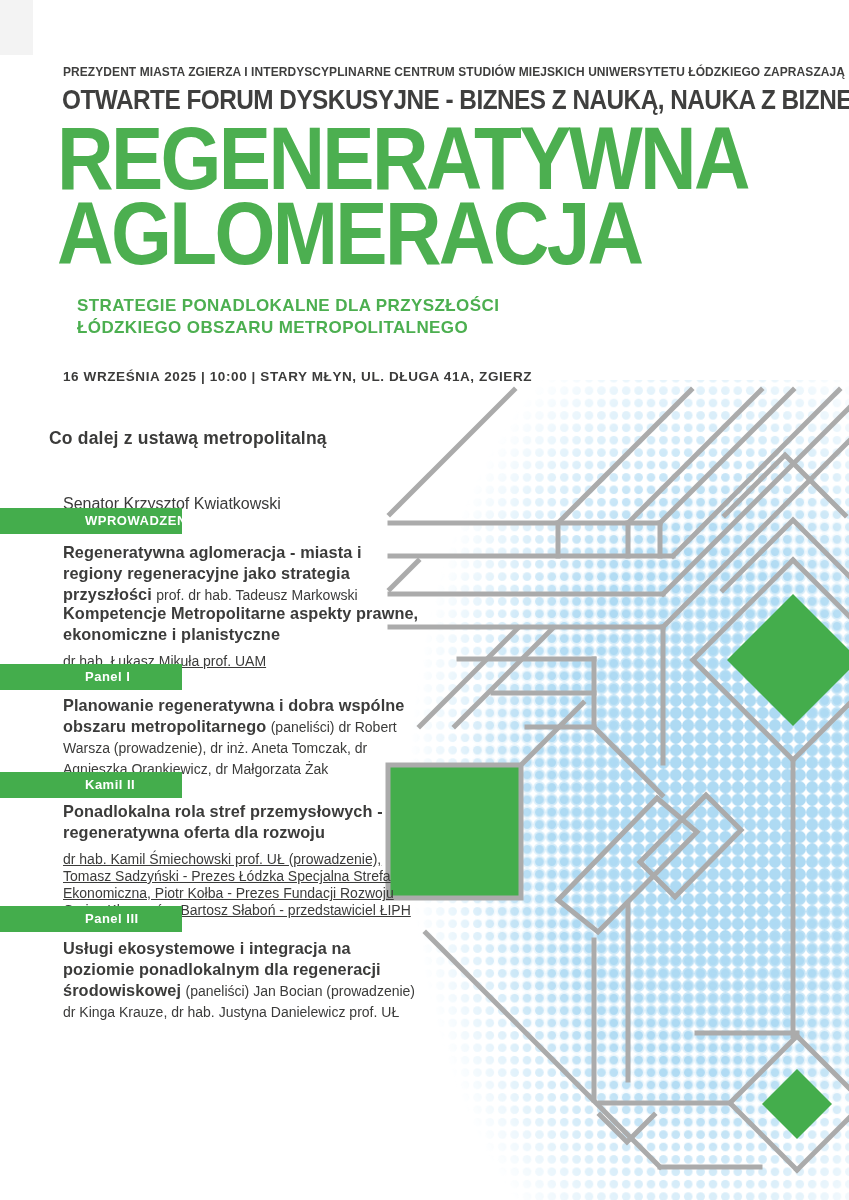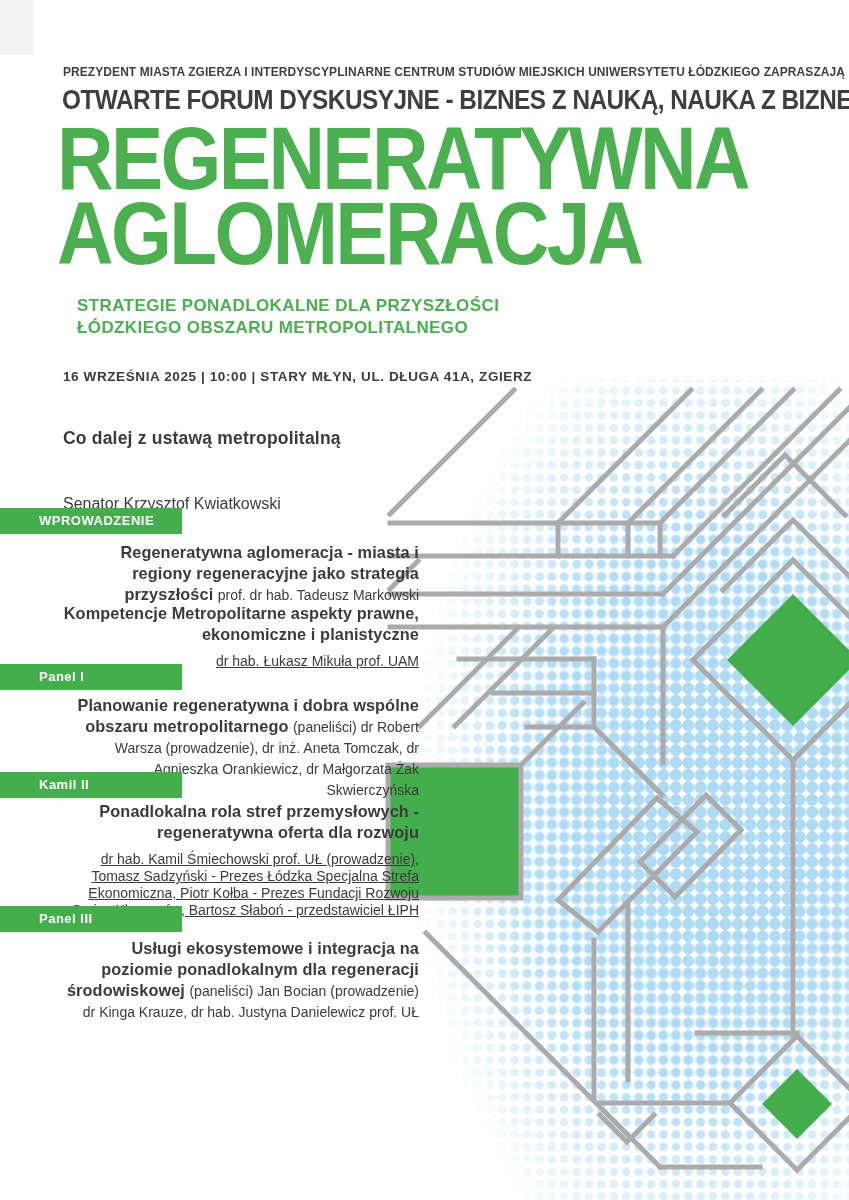--- a/index.html
+++ b/index.html
@@ -10,26 +10,26 @@
   }
   .abs{position:absolute;}
   .condensed{transform-origin:0 0;white-space:nowrap;font-weight:bold;}
   .top-line1{left:63px;top:64px;font-size:13px;letter-spacing:.1px;transform:scaleX(.92);color:#3f3f3e;}
   .top-line2{left:62px;top:84px;font-size:28px;letter-spacing:-.6px;transform:scaleX(.87);color:#3f3f3e;}
   .big-title{left:57px;top:121px;font-size:89px;line-height:75px;letter-spacing:-3px;
     transform:scaleX(.88);color:var(--title-green,#4caf50);}
   .subtitle{left:63px;top:295px;font-size:17px;font-weight:bold;line-height:22px;
     letter-spacing:.4px;color:var(--title-green,#4caf50);margin-left:14px;}
   .date-line{left:63px;top:369px;font-size:13.5px;font-weight:bold;letter-spacing:.6px;color:#3b3b3a;}
-  .keynote-title{left:63px;top:428px;font-size:17.5px;font-weight:bold;letter-spacing:.2px;}
+  .keynote-title{left:49px;top:428px;font-size:17.5px;font-weight:bold;letter-spacing:.2px;}
   .keynote-speaker{left:63px;top:451px;font-size:16px;margin-top:44px;}
   .bar{left:0;width:182px;height:26px;background:var(--green,#44ad4c);
     color:#fff;font-size:13px;font-weight:bold;letter-spacing:.5px;
-    line-height:26px;padding-left:39px;box-sizing:border-box;}
-  .item{left:63px;width:356px;margin:0;line-height:21px;text-align:right;}
+    line-height:26px;padding-left:85px;box-sizing:border-box;}
+  .item{left:63px;width:356px;margin:0;line-height:21px;}
   .item strong{font-size:16.3px;letter-spacing:.1px;color:#3b3b3a;}
   .item span{font-size:14px;color:#3b3b3a;}
   .item.tight span{display:block;line-height:17px;margin-top:8px;text-decoration:underline;}
   .item.semitight span{line-height:17.5px;}
   .corner-artifact{left:0;top:0;width:33px;height:55px;background:#f3f3f3;}
   svg{display:block;}
 </style>
 </head>
 <body>
 

